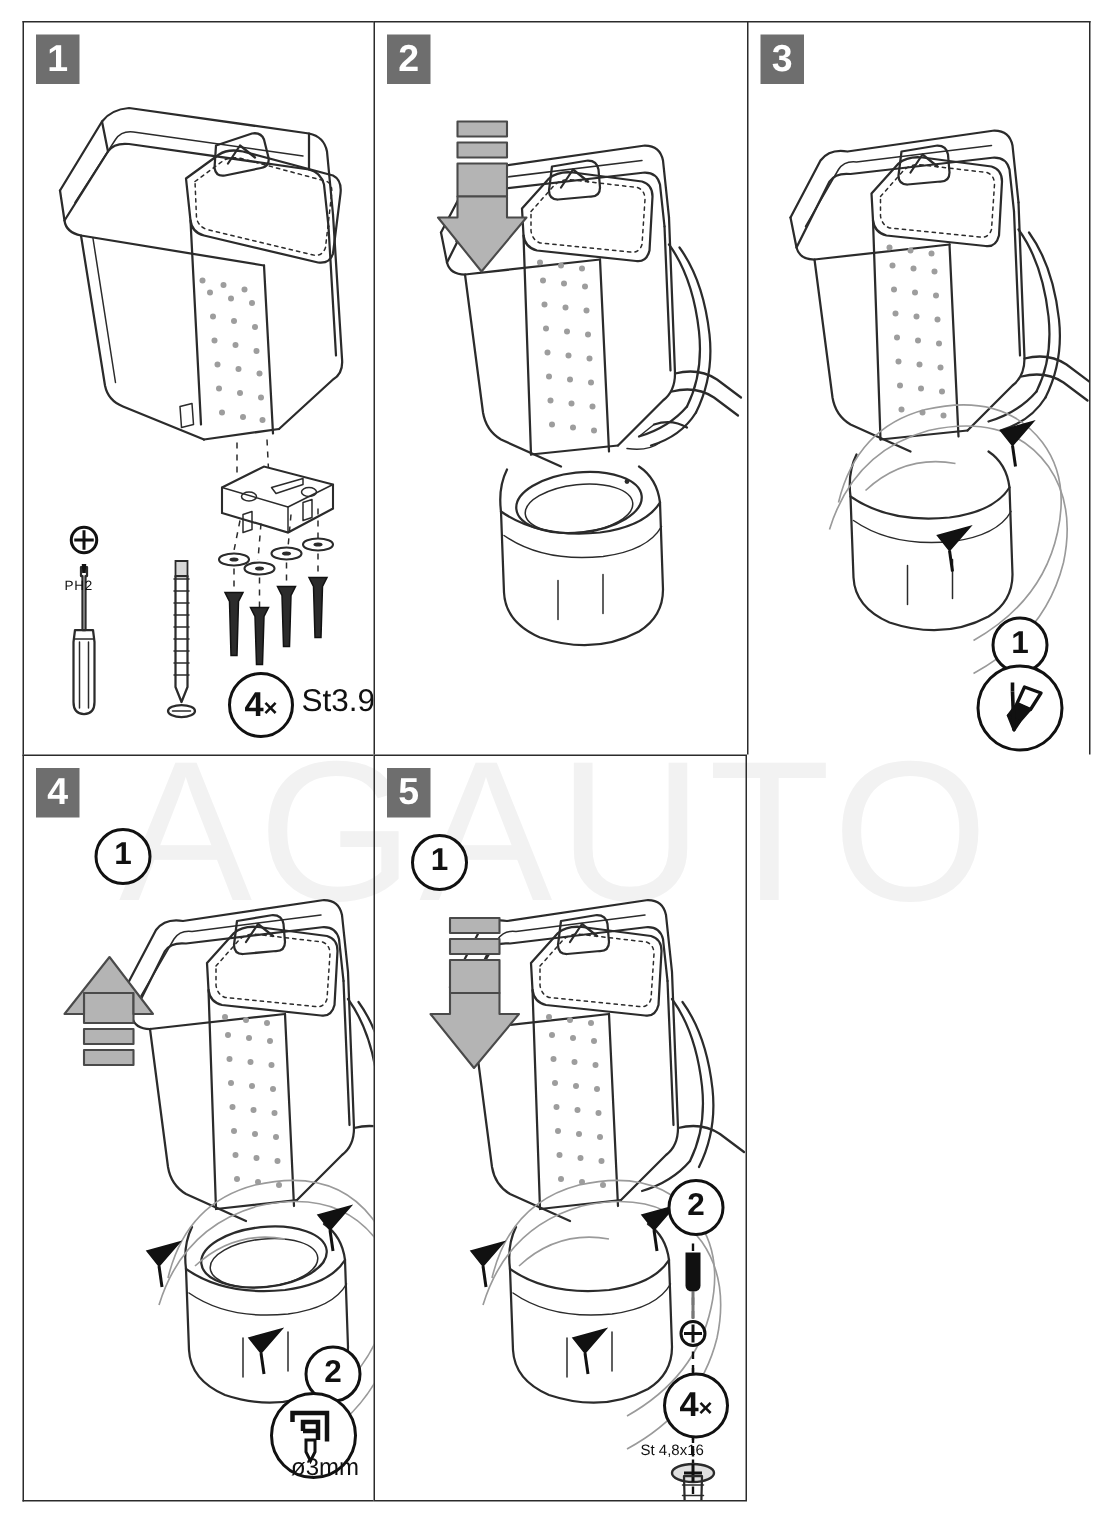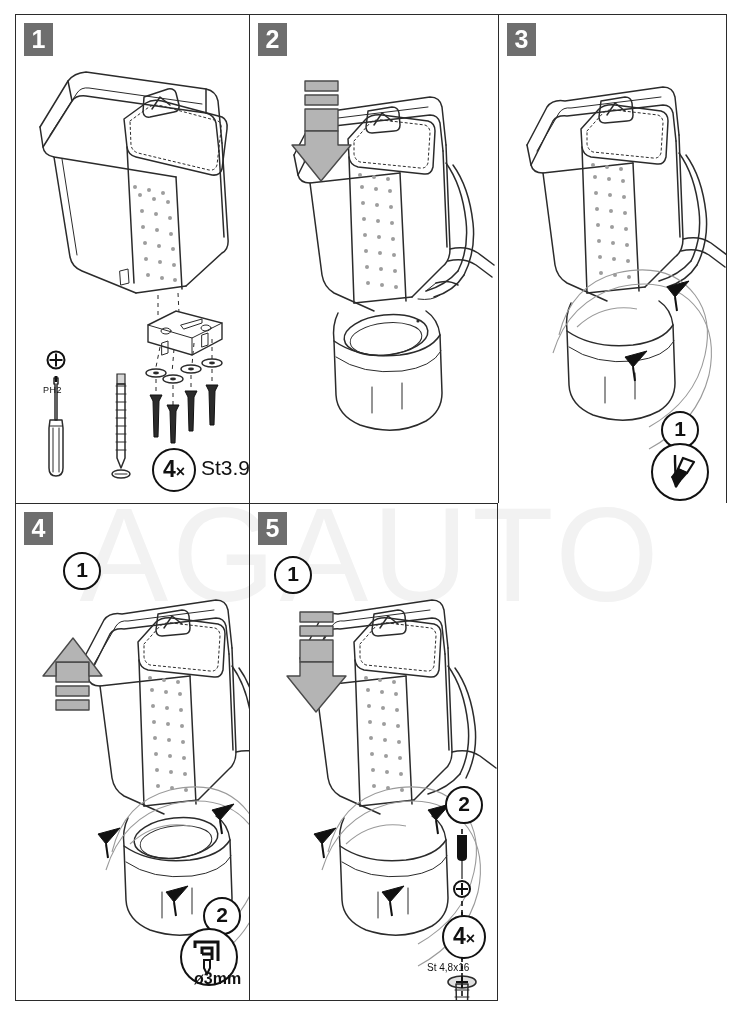--- a/index.html
+++ b/index.html
@@ -104,21 +104,21 @@
     font-size: 9px;
     color: #111;
     letter-spacing: .5px;
     z-index: 7;
     margin-top: 48px;
   }
   .drill-text {
     position: absolute;
     font-family: "Liberation Sans", sans-serif;
     font-size: 16px;
-    font-weight: bold;
+    font-weight: normal;
     color: #111;
     white-space: nowrap;
     z-index: 8;
   }
   svg { display: block; overflow: visible; }
   .ln  { fill: none; stroke: #2b2b2b; stroke-width: 1.5; stroke-linejoin: round; stroke-linecap: round; }
   .ln-t{ fill: none; stroke: #2b2b2b; stroke-width: 1; stroke-linejoin: round; stroke-linecap: round; }
   .ghost { fill: none; stroke: #9a9a9a; stroke-width: 1.1; }
   .dotfill { fill: #9d9d9d; }
   .arrow-g { fill: #b4b4b4; stroke: #4a4a4a; stroke-width: 1.4; stroke-linejoin: round; }

